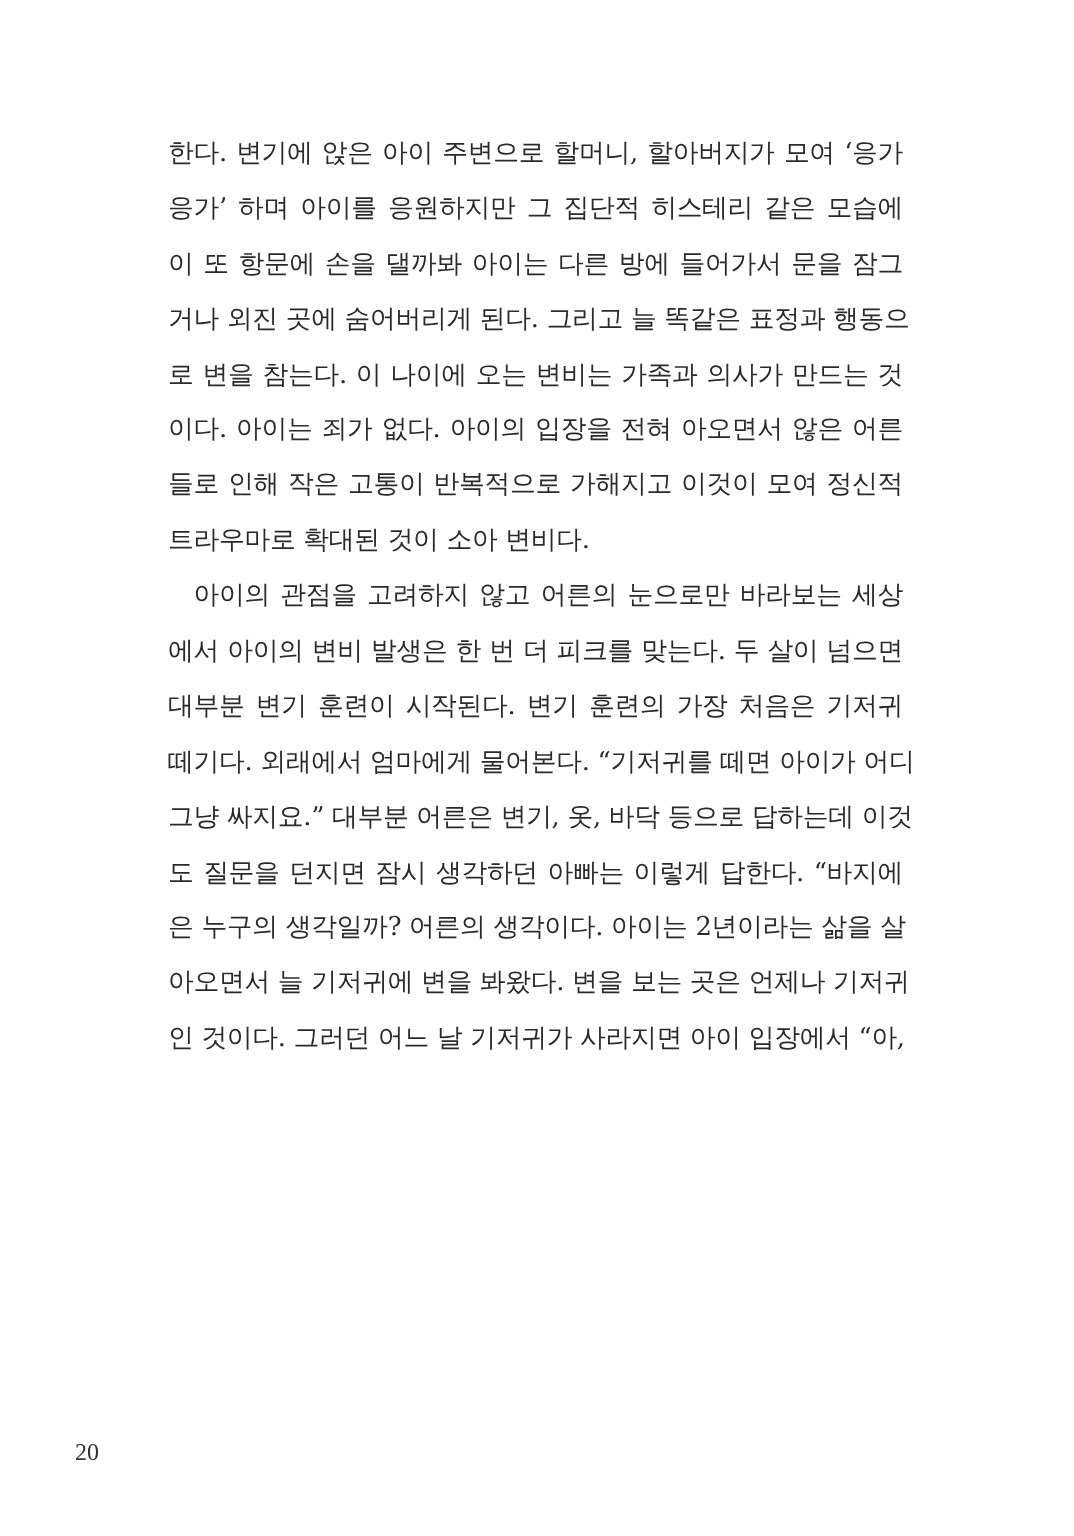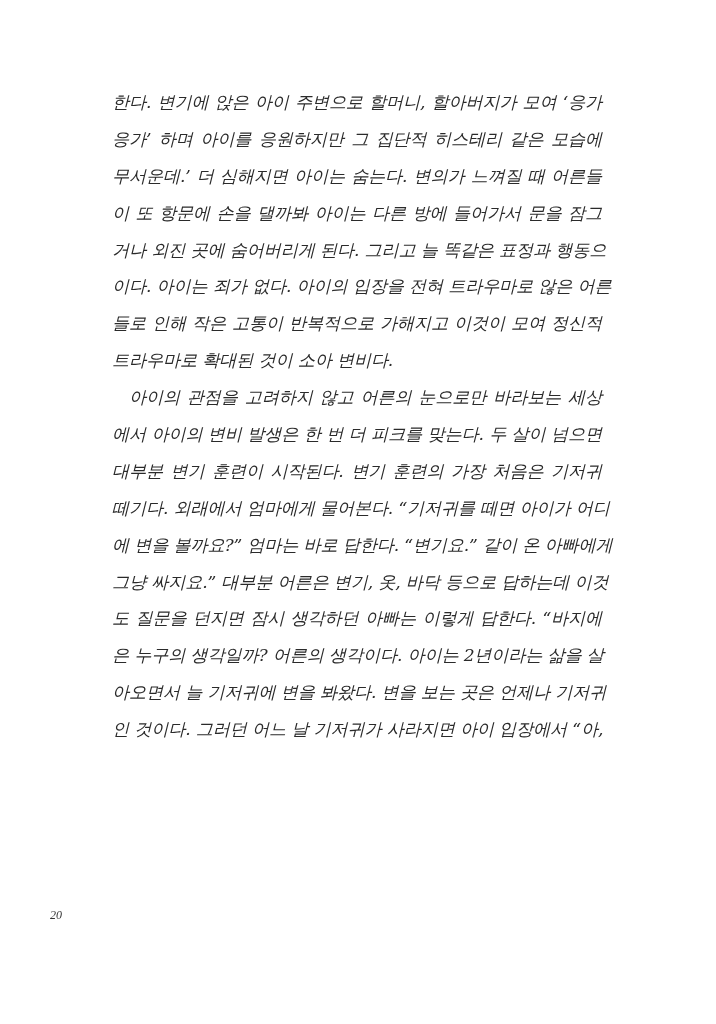--- a/index.html
+++ b/index.html
@@ -12,21 +12,20 @@
       height: 1024px;
       position: relative;
       overflow: hidden;
     }
     .page {
       position: absolute;
       left: 0; top: 0;
       width: 716px;
       height: 1024px;
       background: #ffffff;
-      font-style: italic;
     }
     .body-text {
       position: absolute;
       left: 112px;
       top: 84px;
       width: 490px;
       font-family: "DejaVu Serif", "Liberation Serif", serif;
       font-size: 17.2px;
       color: #2a2a2a;
     }
@@ -41,46 +40,45 @@
     }
     .line.last {
       text-align-last: left;
     }
     .line.indent {
       padding-left: 17px;
     }
     .page-number {
       position: absolute;
       left: 50px;
-      top: 908px;
+      top: 960px;
       font-family: "Liberation Serif", "DejaVu Serif", serif;
-      font-size: 12px;
+      font-size: 16px;
       color: #333333;
     }
   </style>
 </head>
 <body>
 
 <div class="page">
   <div class="body-text">
 
     <span class="line">한다. 변기에 앉은 아이 주변으로 할머니, 할아버지가 모여 ‘응가</span>
     <span class="line">응가’ 하며 아이를 응원하지만 그 집단적 히스테리 같은 모습에</span>
-    <span class="line">무서운데.’ 더 심해지면 아이는 숨는다. 변의가 느껴질 때 어른들</span>
     <span class="line">이 또 항문에 손을 댈까봐 아이는 다른 방에 들어가서 문을 잠그</span>
     <span class="line">거나 외진 곳에 숨어버리게 된다. 그리고 늘 똑같은 표정과 행동으</span>
-    <span class="line">이다. 아이는 죄가 없다. 아이의 입장을 전혀 트라우마로 않은 어른</span>
+    <span class="line">로 변을 참는다. 이 나이에 오는 변비는 가족과 의사가 만드는 것</span>
+    <span class="line">이다. 아이는 죄가 없다. 아이의 입장을 전혀 아오면서 않은 어른</span>
     <span class="line">들로 인해 작은 고통이 반복적으로 가해지고 이것이 모여 정신적</span>
     <span class="line last">트라우마로 확대된 것이 소아 변비다.</span>
 
     <span class="line indent">아이의 관점을 고려하지 않고 어른의 눈으로만 바라보는 세상</span>
     <span class="line">에서 아이의 변비 발생은 한 번 더 피크를 맞는다. 두 살이 넘으면</span>
     <span class="line">대부분 변기 훈련이 시작된다. 변기 훈련의 가장 처음은 기저귀</span>
     <span class="line">떼기다. 외래에서 엄마에게 물어본다. “기저귀를 떼면 아이가 어디</span>
-    <span class="line">에 변을 볼까요?” 엄마는 바로 답한다. “변기요.” 같이 온 아빠에게</span>
     <span class="line">그냥 싸지요.” 대부분 어른은 변기, 옷, 바닥 등으로 답하는데 이것</span>
     <span class="line">도 질문을 던지면 잠시 생각하던 아빠는 이렇게 답한다. “바지에</span>
     <span class="line">은 누구의 생각일까? 어른의 생각이다. 아이는 2년이라는 삶을 살</span>
     <span class="line">아오면서 늘 기저귀에 변을 봐왔다. 변을 보는 곳은 언제나 기저귀</span>
     <span class="line">인 것이다. 그러던 어느 날 기저귀가 사라지면 아이 입장에서 “아,</span>
   </div>
 
   <div class="page-number">20</div>
 </div>
 

